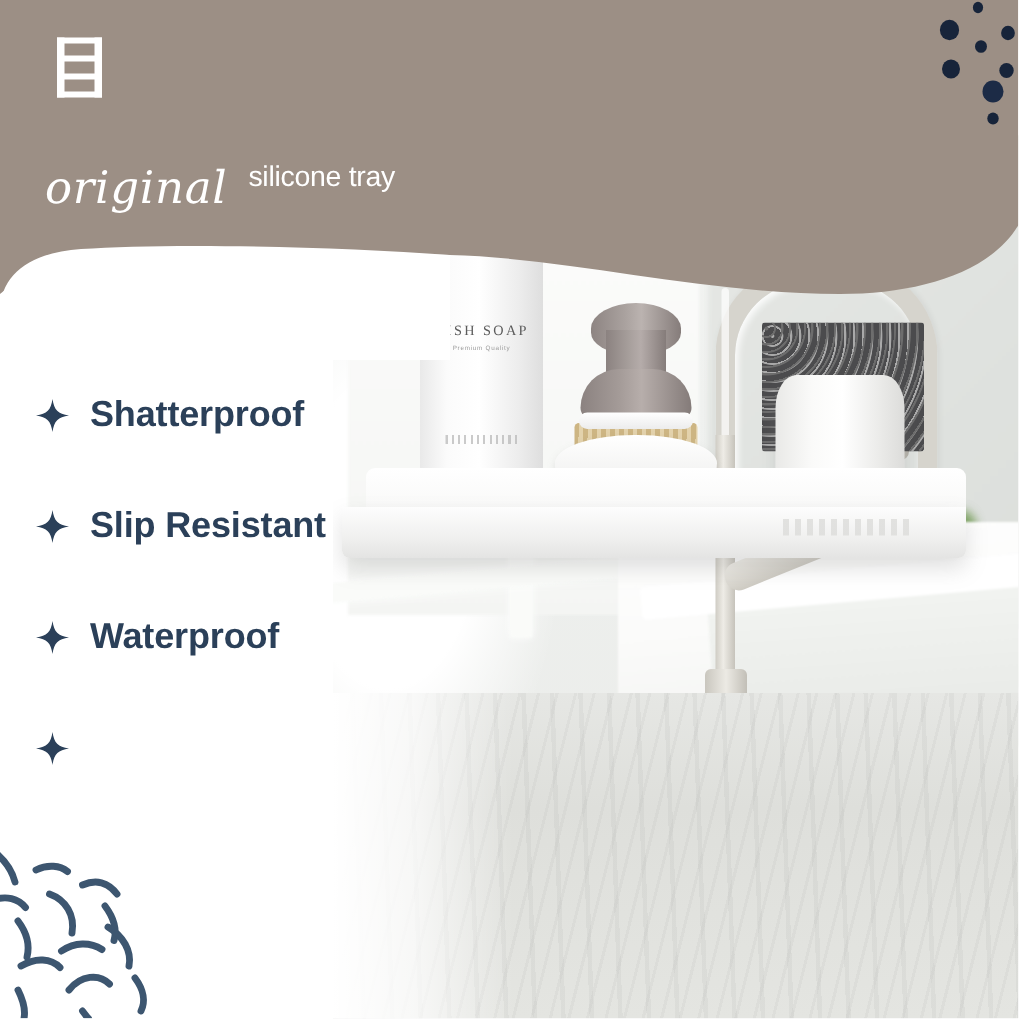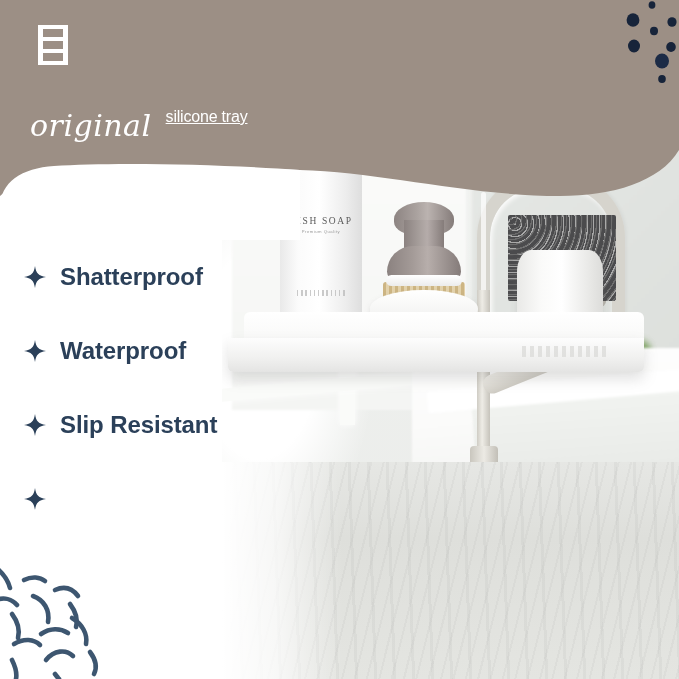--- a/index.html
+++ b/index.html
@@ -346,24 +346,23 @@
     margin-top: 24px;
   }
   .tagline-script {
     font-family: "DejaVu Serif", serif;
     font-style: italic;
     font-size: 30px;
     font-weight: 400;
     letter-spacing: 0.5px;
   }
   .tagline-plain {
-    font-size: 16px;
+    font-size: 19px;
     font-weight: 400;
     letter-spacing: -0.2px;
-    text-decoration: underline;
   }
 
   
   .dots { position: absolute; left: 600px; top: 0; width: 79px; height: 110px; }
 
   
   .features {
     position: absolute;
     left: 0; top: 240px;
     width: 300px;
@@ -500,28 +499,28 @@
       <svg class="spark" viewBox="0 0 22 22">
         <path d="M11 0 C12.1 7.4 14.6 9.9 22 11 C14.6 12.1 12.1 14.6 11 22 C9.9 14.6 7.4 12.1 0 11 C7.4 9.9 9.9 7.4 11 0 Z" fill="#2b4059"></path>
       </svg>
       <span class="feature-label">Shatterproof</span>
     </div>
 
     <div class="feature">
       <svg class="spark" viewBox="0 0 22 22">
         <path d="M11 0 C12.1 7.4 14.6 9.9 22 11 C14.6 12.1 12.1 14.6 11 22 C9.9 14.6 7.4 12.1 0 11 C7.4 9.9 9.9 7.4 11 0 Z" fill="#2b4059"></path>
       </svg>
-      <span class="feature-label">Waterproof</span>
+      <span class="feature-label">Slip Resistant</span>
     </div>
 
     <div class="feature">
       <svg class="spark" viewBox="0 0 22 22">
         <path d="M11 0 C12.1 7.4 14.6 9.9 22 11 C14.6 12.1 12.1 14.6 11 22 C9.9 14.6 7.4 12.1 0 11 C7.4 9.9 9.9 7.4 11 0 Z" fill="#2b4059"></path>
       </svg>
-      <span class="feature-label">Slip Resistant</span>
+      <span class="feature-label">Waterproof</span>
     </div>
 
     <div class="feature">
       <svg class="spark" viewBox="0 0 22 22">
         <path d="M11 0 C12.1 7.4 14.6 9.9 22 11 C14.6 12.1 12.1 14.6 11 22 C9.9 14.6 7.4 12.1 0 11 C7.4 9.9 9.9 7.4 11 0 Z" fill="#2b4059"></path>
       </svg>
     </div>
 
   </div>
 

